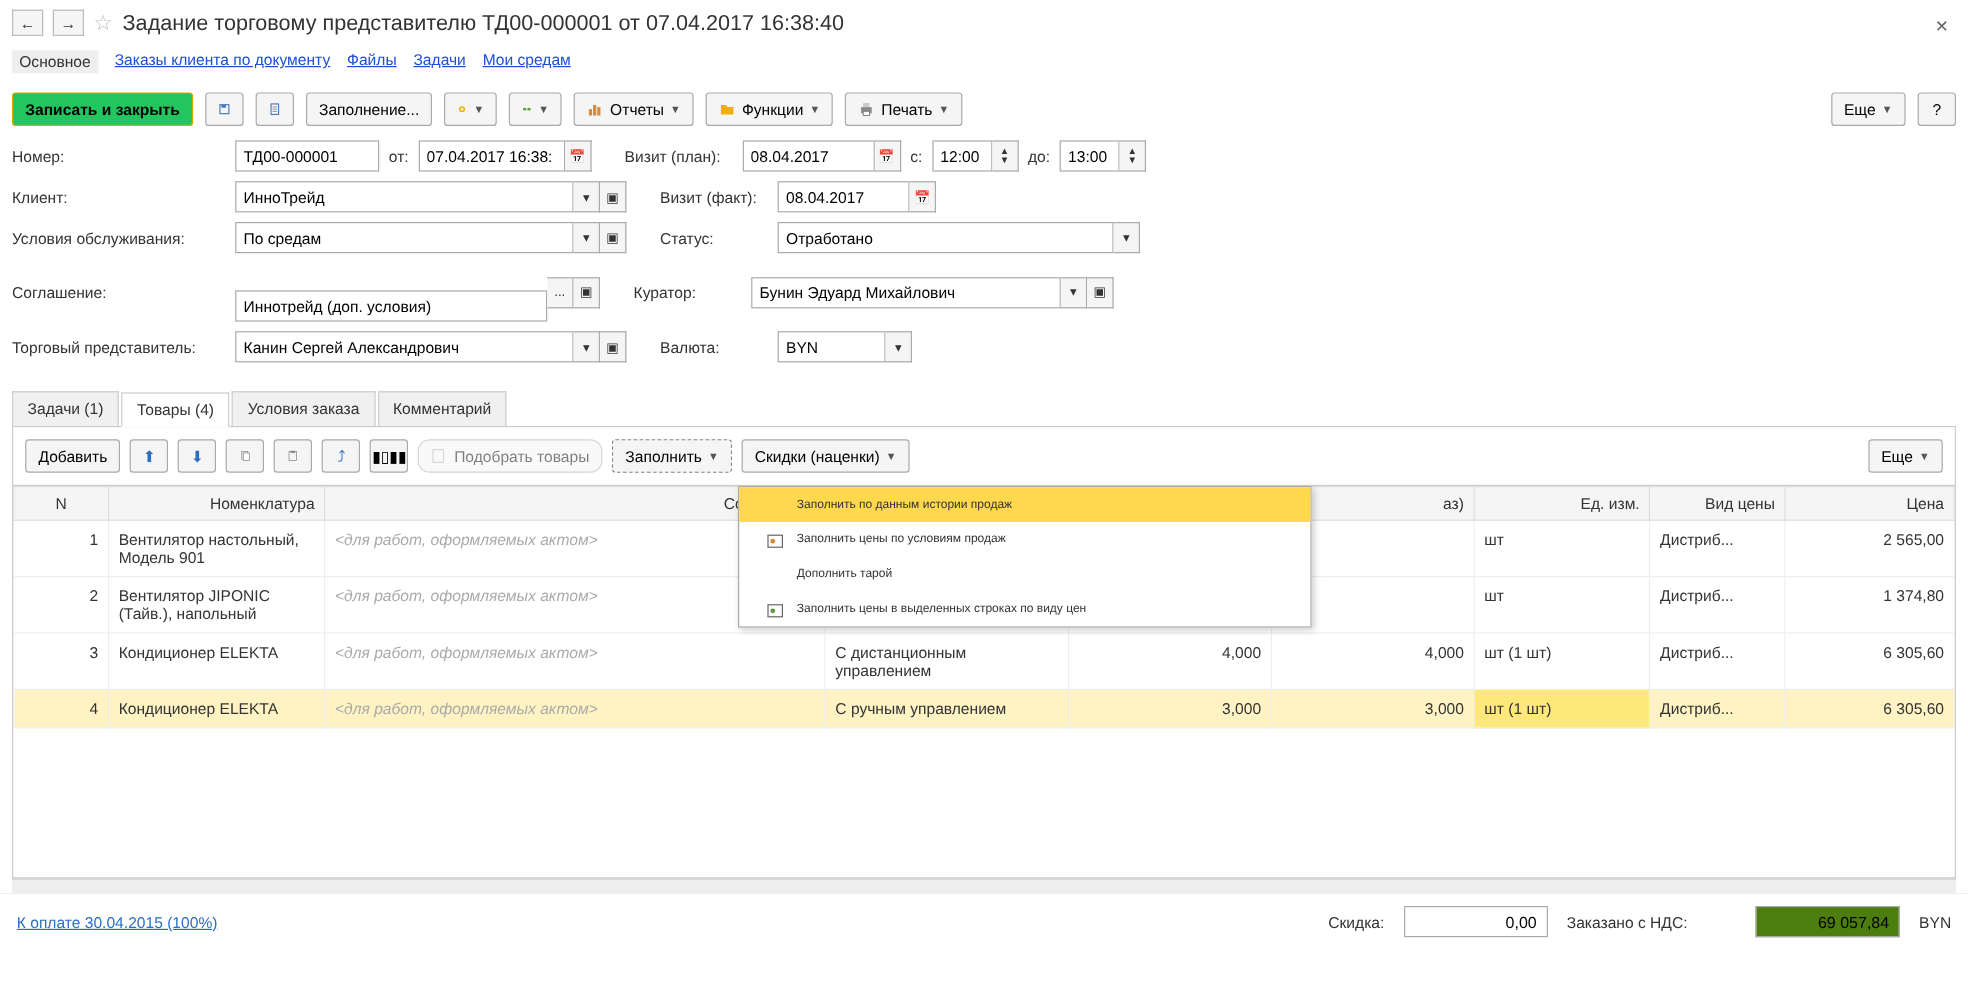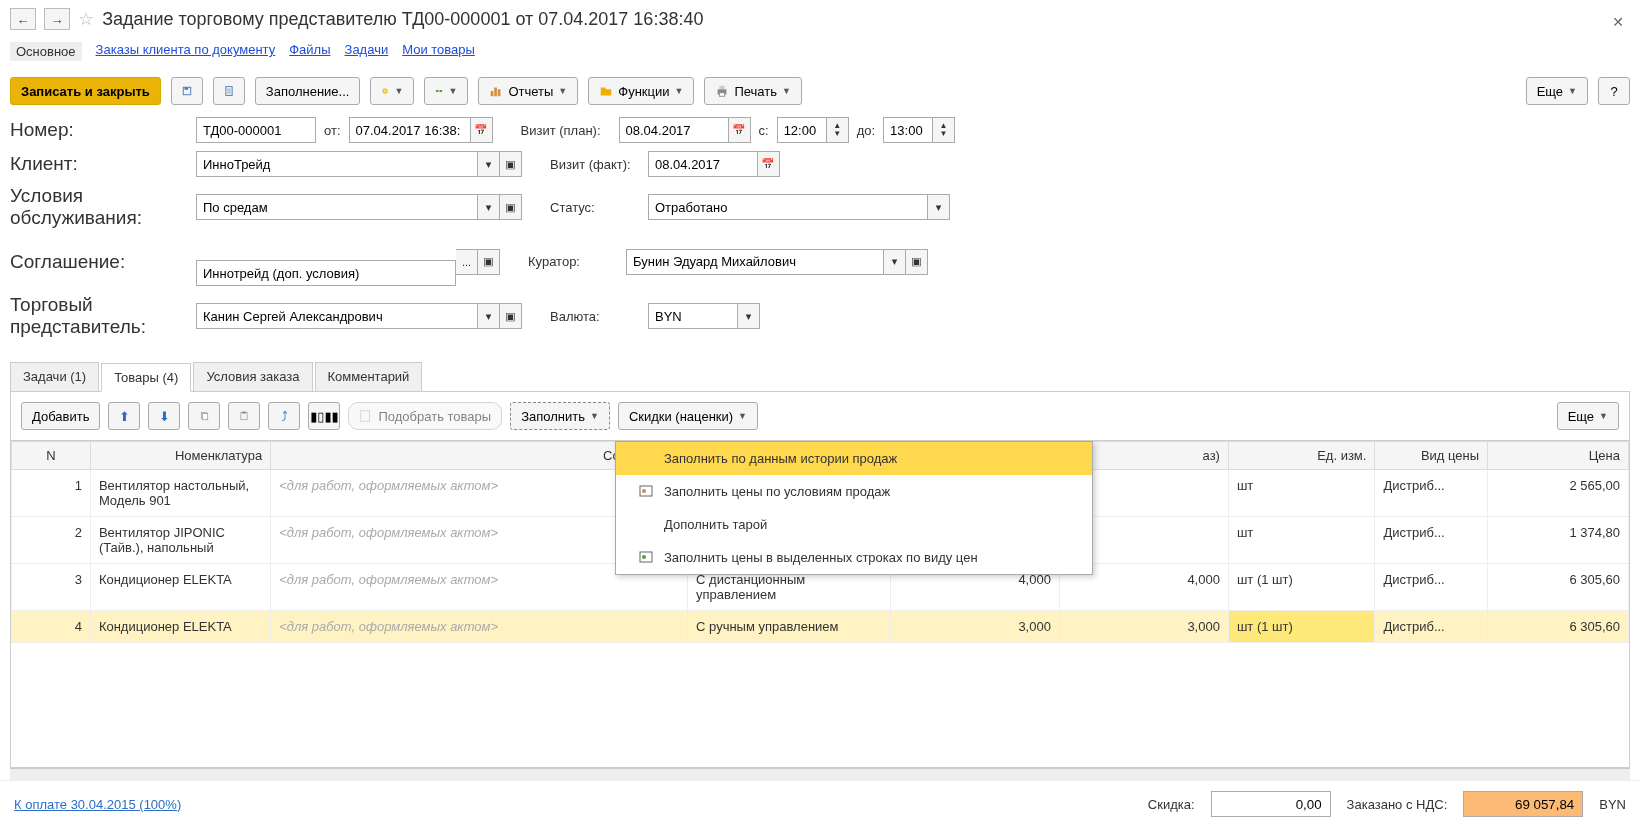--- a/index.html
+++ b/index.html
@@ -14,30 +14,30 @@
 .close-x { position: absolute; right: 16px; top: 14px; font-size: 14px; color: #666; cursor: pointer; }
 
 
 .nav-tabs { display: flex; gap: 14px; padding: 4px 10px 10px; font-size: 13px; }
 .nav-tab { color: #1d4ed8; cursor: pointer; text-decoration: underline; }
 .nav-tab.active { color: #333; text-decoration: none; background: #eee; padding: 2px 6px; }
 
 
 .toolbar { display: flex; gap: 10px; padding: 6px 10px; align-items: center; }
 .btn { border: 1px solid #aaa; background: #f5f5f5; padding: 5px 10px; cursor: pointer; display: flex; align-items: center; gap: 5px; font-size: 13px; height: 28px; border-radius: 3px; }
-.btn-primary { background: #eab308; border-color: #d6a800; font-weight: bold; }
+.btn-primary { background: #22c55e; border-color: #d6a800; font-weight: bold; }
 .btn-icon { width: 32px; justify-content: center; }
 .btn-icon.dd { width: 44px; }
 .drop-arrow { font-size: 9px; color: #555; }
 .spacer { flex: 1; }
 
 
 .form { padding: 6px 10px; }
 .form-row { display: flex; align-items: center; gap: 8px; margin-bottom: 8px; }
-.label { width: 178px; font-size: 19px; }
+.label { width: 178px; font-size: 13px; }
 .input-wrap { position: relative; display: flex; align-items: center; }
 .input { border: 1px solid #aaa; padding: 4px 6px; font-size: 13px; height: 26px; background: #fff; }
 .input-btn { border: 1px solid #aaa; border-left: none; background: #f5f5f5; width: 22px; height: 26px; display: flex; align-items: center; justify-content: center; cursor: pointer; font-size: 11px; }
 .col2 { margin-left: 20px; }
 .label2 { width: 90px; }
 
 
 .tabs { display: flex; border-bottom: 1px solid #ccc; margin: 10px 10px 0; }
 .tab { padding: 6px 12px; border: 1px solid #ccc; border-bottom: none; background: #f0f0f0; cursor: pointer; margin-right: 2px; font-size: 13px; }
 .tab.active { background: #fff; border-bottom: 1px solid #fff; position: relative; top: 1px; }
@@ -51,29 +51,29 @@
 .table { width: 100%; border-collapse: collapse; table-layout: fixed; }
 .table th { background: #f5f5f5; border: 1px solid #ddd; padding: 6px 8px; text-align: right; font-weight: normal; font-size: 13px; }
 .table td { border: 1px solid #eee; padding: 8px; vertical-align: top; font-size: 13px; }
 .placeholder-text { color: #aaa; font-style: italic; }
 .row-selected td { background: #fff3c4; }
 .cell-highlight { background: #ffe87a !important; }
 .num-right { text-align: right; }
 
 
 .dropdown-menu { position: absolute; background: #fff; border: 1px solid #aaa; box-shadow: 2px 2px 6px rgba(0,0,0,0.2); z-index: 100; min-width: 478px; }
-.menu-item { padding: 9px 21px 9px 48px; cursor: pointer; font-size: 13px; position: relative; }
+.menu-item { padding: 9px 21px 9px 48px; cursor: pointer; font-size: 10px; position: relative; }
 .menu-item.highlighted { background: #ffd84d; }
 .menu-item .mi-icon { position: absolute; left: 22px; top: 8px; width: 16px; height: 16px; }
 
 
 .footer { display: flex; align-items: center; padding: 10px 14px; gap: 16px; border-top: 1px solid #eee; }
 .footer-link { color: #2a6fc5; text-decoration: underline; cursor: pointer; }
 .footer-input { border: 1px solid #aaa; padding: 4px 8px; width: 120px; text-align: right; height: 26px; }
-.footer-input.ro { background: #fdba74; }
+.footer-input.ro { background: #4d7c0f; margin-left: 41px; }
 
 .icon-svg { width: 14px; height: 14px; }
 .scroll-hint { height: 12px; background: #eee; border-top: 1px solid #ccc; margin: 0 10px; }
 </style>
 </head>
 <body>
 
 <div class="app">
   <div class="header">
     <div class="nav-btn">
@@ -85,21 +85,21 @@
     <span class="star-icon">☆</span>
     <span class="page-title">Задание торговому представителю ТД00-000001 от 07.04.2017 16:38:40</span>
     <span class="close-x">✕</span>
   </div>
 
   <div class="nav-tabs">
     <span class="nav-tab active">Основное</span>
     <span class="nav-tab">Заказы клиента по документу</span>
     <span class="nav-tab">Файлы</span>
     <span class="nav-tab">Задачи</span>
-    <span class="nav-tab">Мои товары</span>
+    <span class="nav-tab">Мои средам</span>
   </div>
 
   <div class="toolbar">
     <button class="btn btn-primary">Записать и закрыть</button>
     <button class="btn btn-icon">
         <svg class="icon-svg" viewBox="0 0 16 16">
           <rect x="2" y="2" width="12" height="12" fill="none" stroke="#4878b8" stroke-width="1.5"></rect>
           <rect x="4" y="2" width="6" height="4" fill="#4878b8"></rect>
         </svg>
       </button>

